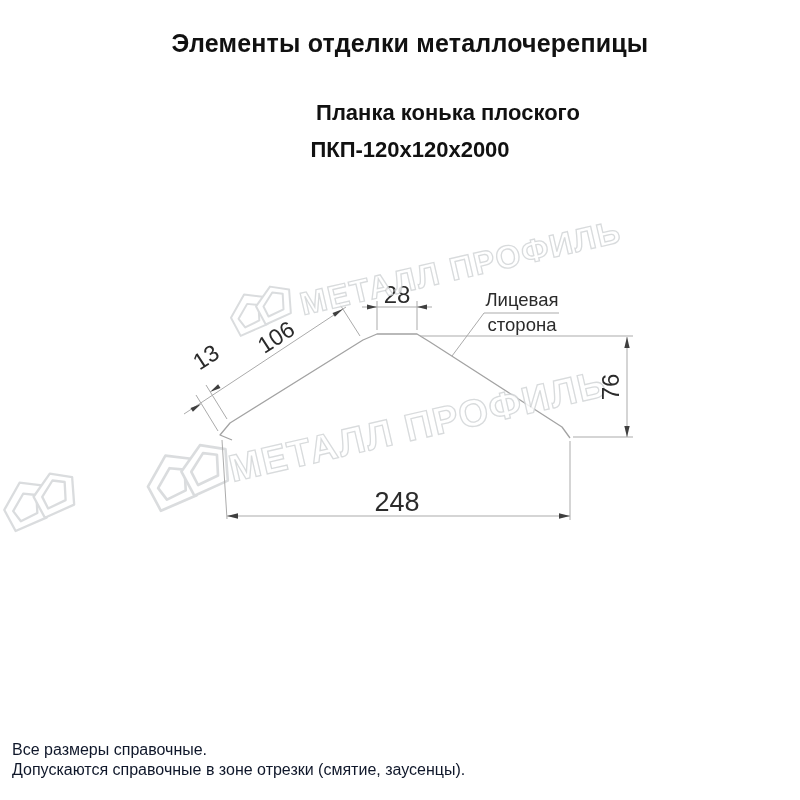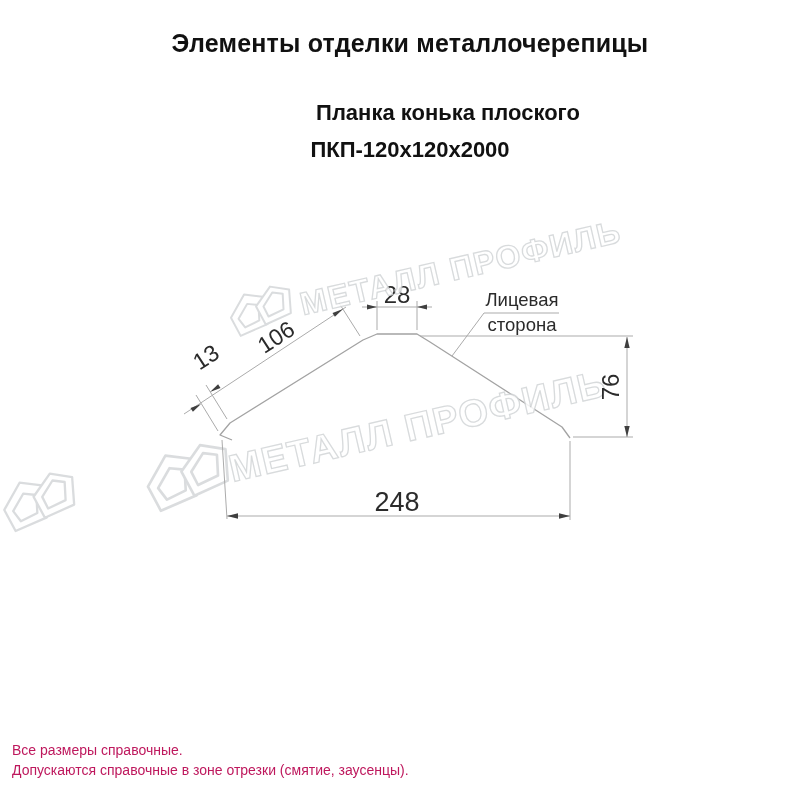--- a/index.html
+++ b/index.html
@@ -5,21 +5,21 @@
   html,body{margin:0;padding:0;}
   body{
     width:800px;height:800px;background:#ffffff;position:relative;overflow:hidden;
     font-family:"Liberation Sans","DejaVu Sans",sans-serif;
   }
   .hdr{position:absolute;left:16px;width:788px;text-align:center;color:#111;}
   .title{top:29px;font-size:25px;font-weight:bold;letter-spacing:.2px;}
   .subtitle{top:100px;font-size:22px;font-weight:bold;padding-left:38px;}
   .model{top:137px;font-size:22px;font-weight:bold;}
   .drawing{position:absolute;left:0;top:0;}
-  .footer{position:absolute;left:12px;color:#be185d;font-size:14px;line-height:20px;}
+  .footer{position:absolute;left:12px;color:#0f172a;font-size:16px;line-height:20px;}
   .fnote1{top:740px;}
   .fnote2{top:760px;}
 
   
   .wm-shape{fill:#ffffff;stroke:#d4d7d9;stroke-width:2.2;stroke-linejoin:round;}
   .wm-text{fill:#ffffff;stroke:#d2d5d7;stroke-width:1.3;font-weight:bold;letter-spacing:1.5px;}
   .pline{fill:none;stroke:#a3a3a3;stroke-width:1.3;stroke-linejoin:round;}
   .dline{fill:none;stroke:#ababab;stroke-width:1;}
   .arr{fill:#3f3f3f;stroke:none;}
   .dtext{fill:#2b2b2b;}

